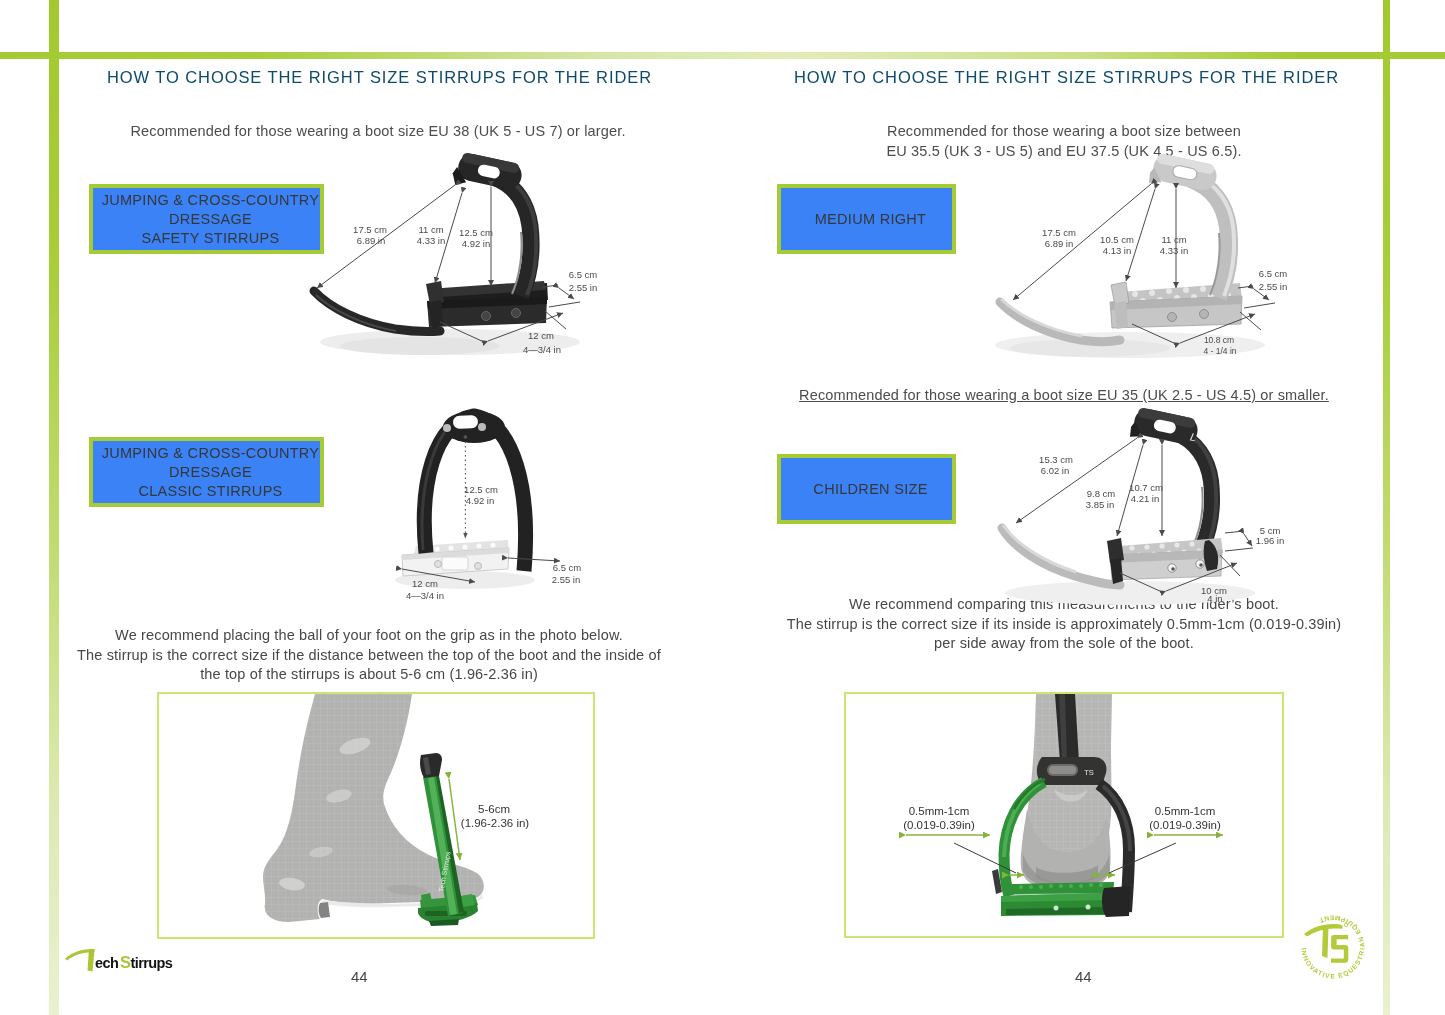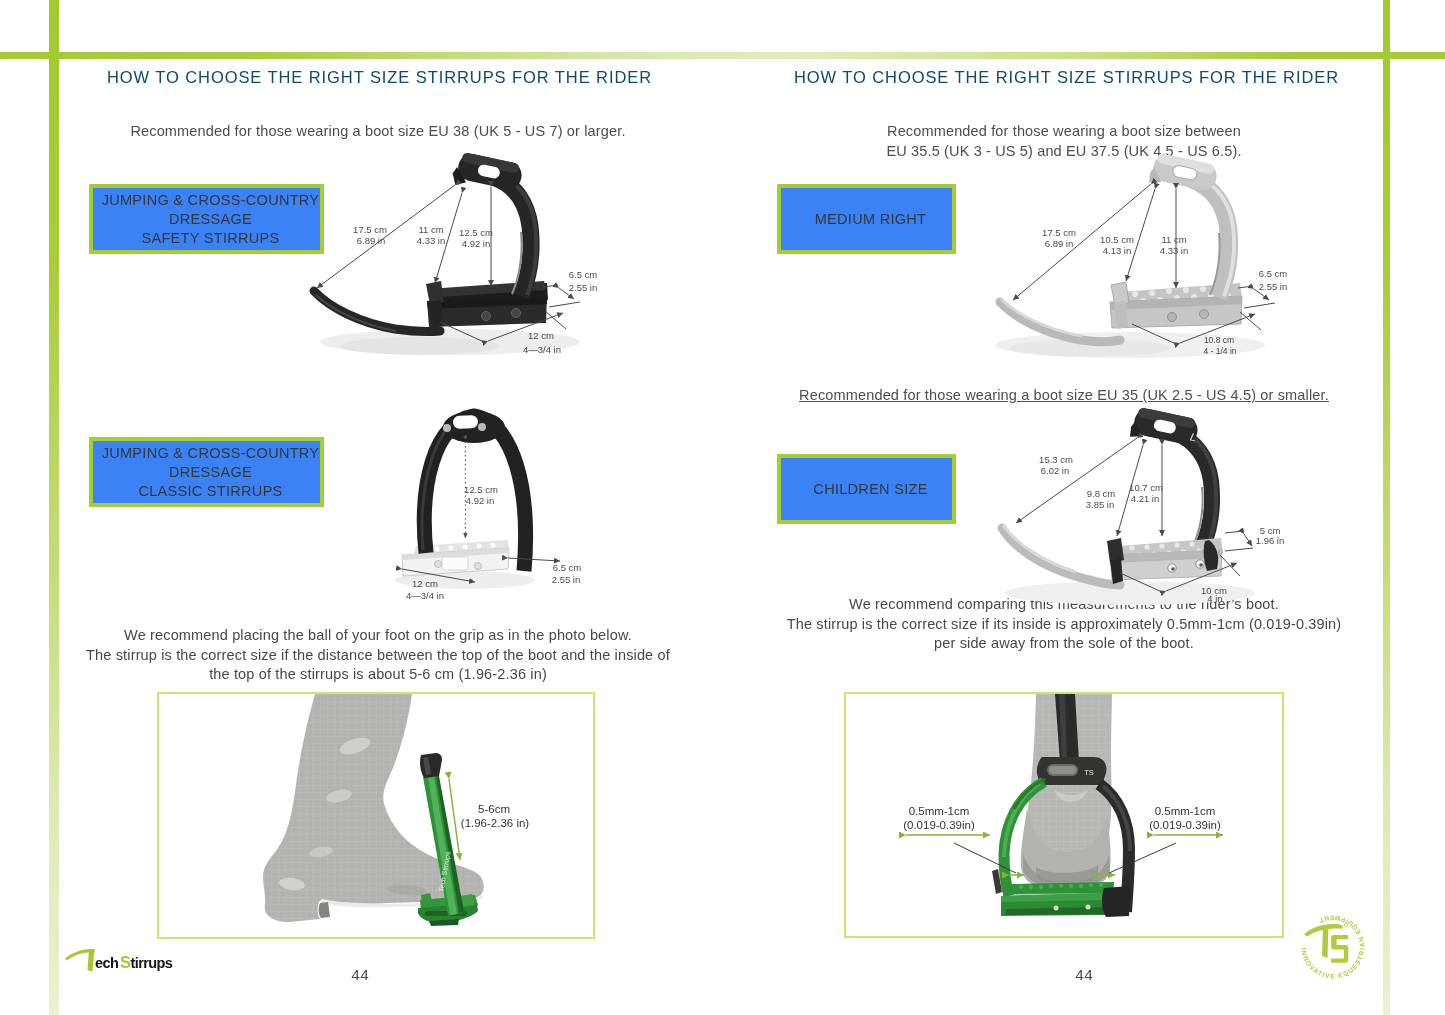--- a/index.html
+++ b/index.html
@@ -11,21 +11,21 @@
   .vline-l { left:49px; top:0; width:10px; height:1015px;
      background:linear-gradient(180deg,#a2ca30 0%,#a7cd37 25%,#c3dc74 55%,#ddeab4 80%,#e9f1cf 100%); }
   .vline-r { left:1383px; top:0; width:7px; height:1015px;
      background:linear-gradient(180deg,#a2ca30 0%,#a7cd37 25%,#c3dc74 55%,#ddeab4 80%,#e9f1cf 100%); }
   .title { top:68px; height:20px; font-size:16.5px; letter-spacing:0.92px; color:#0c4a6e; text-align:center; white-space:nowrap; }
   .sub { font-size:14.5px; color:#4a4c4e; text-align:center; line-height:19.5px; letter-spacing:0.15px;margin-top:12px; }
   .gbox { border:4.5px solid #a5cc35; background:#3b82f6; display:flex; align-items:center; justify-content:center; text-align:center;padding-left:8px; }
   .gbox .t { font-size:14.5px; line-height:19px; color:#353739; letter-spacing:0.3px; white-space:nowrap; }
   .para { font-size:14.5px; color:#454749; text-align:center; line-height:19.6px; letter-spacing:0.15px; }
   .photobox { border:2px solid #c8e670; }
-  .pagenum { font-size:15px; color:#454749;font-family:Liberation Mono, monospace; }
+  .pagenum { font-size:15px; color:#454749; }
 </style>
 </head>
 <body>
   <div class="abs hline"></div>
   <div class="abs vline-l"></div>
   <div class="abs vline-r"></div>
 
   <div class="abs title" style="left:107px; width:540px;">HOW TO CHOOSE THE RIGHT SIZE STIRRUPS FOR THE RIDER</div>
   <div class="abs title" style="left:794px; width:540px;">HOW TO CHOOSE THE RIGHT SIZE STIRRUPS FOR THE RIDER</div>
 
@@ -40,21 +40,21 @@
   </div>
   <div class="abs gbox" style="left:777px; top:184px; width:163px; height:62px;">
     <div class="t">MEDIUM RIGHT</div>
   </div>
   <div class="abs gbox" style="left:777px; top:454px; width:163px; height:62px;">
     <div class="t">CHILDREN SIZE</div>
   </div>
 
   <div class="abs sub" style="left:723px; width:682px; top:374px;text-decoration:underline;">Recommended for those wearing a boot size EU 35 (UK 2.5 - US 4.5) or smaller.</div>
 
-  <div class="abs para" style="left:78px; width:600px; top:626px;text-align:center;">We recommend placing the ball of your foot on the grip as in the photo below.<br>The stirrup is the correct size if the distance between the top of the boot and the inside of<br>the top of the stirrups is about 5-6 cm (1.96-2.36 in)</div>
+  <div class="abs para" style="left:69px; width:600px; top:626px;text-align:center;">We recommend placing the ball of your foot on the grip as in the photo below.<br>The stirrup is the correct size if the distance between the top of the boot and the inside of<br>the top of the stirrups is about 5-6 cm (1.96-2.36 in)</div>
   <div class="abs para" style="left:764px; width:600px; top:595px;">We recommend comparing this measurements to the rider’s boot.<br>The stirrup is the correct size if its inside is approximately 0.5mm-1cm (0.019-0.39in)<br>per side away from the sole of the boot.</div>
 
   <div class="abs photobox" style="left:157px; top:692px; width:434px; height:243px;"></div>
   <div class="abs photobox" style="left:844px; top:692px; width:436px; height:242px;"></div>
 
   <svg class="abs" style="left:159px; top:694px;" width="430" height="239" viewBox="0 0 430 239">
     <defs>
       <pattern id="mesh" width="7" height="7" patternUnits="userSpaceOnUse">
         <path d="M0 0 H7 M0 0 V7" stroke="#cdcdcd" stroke-width="1" fill="none"></path>
       </pattern>

